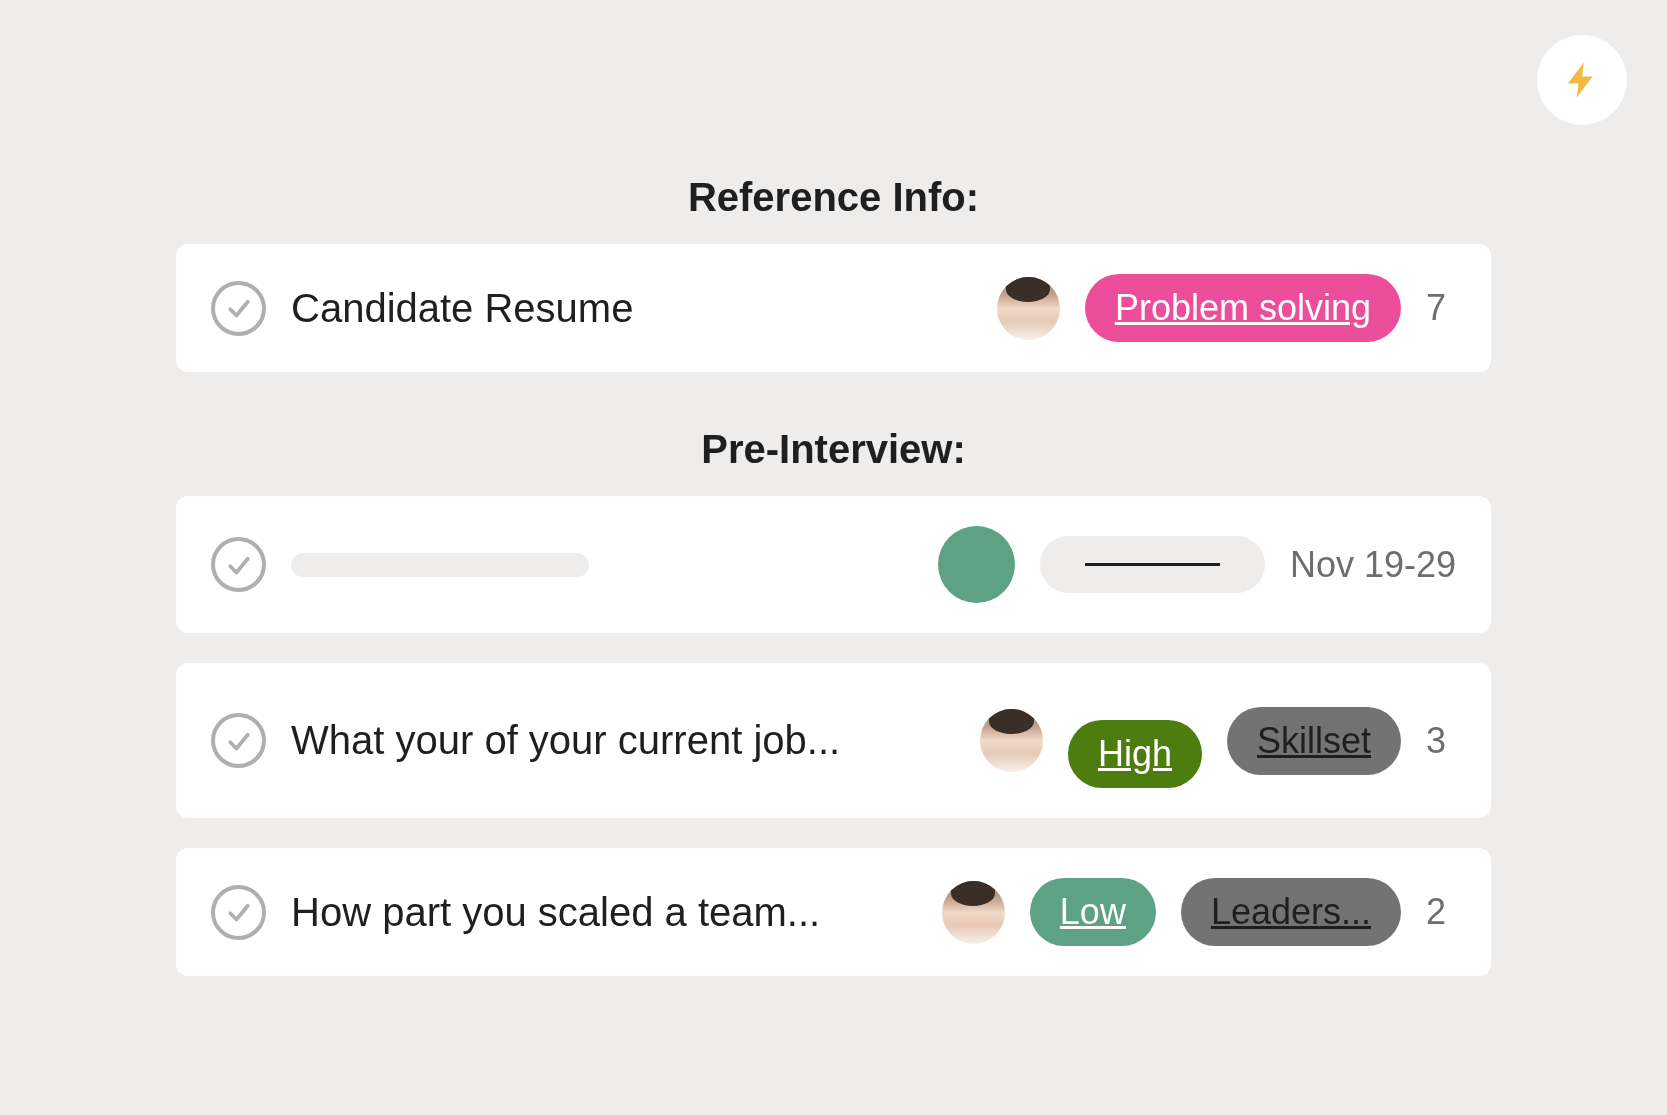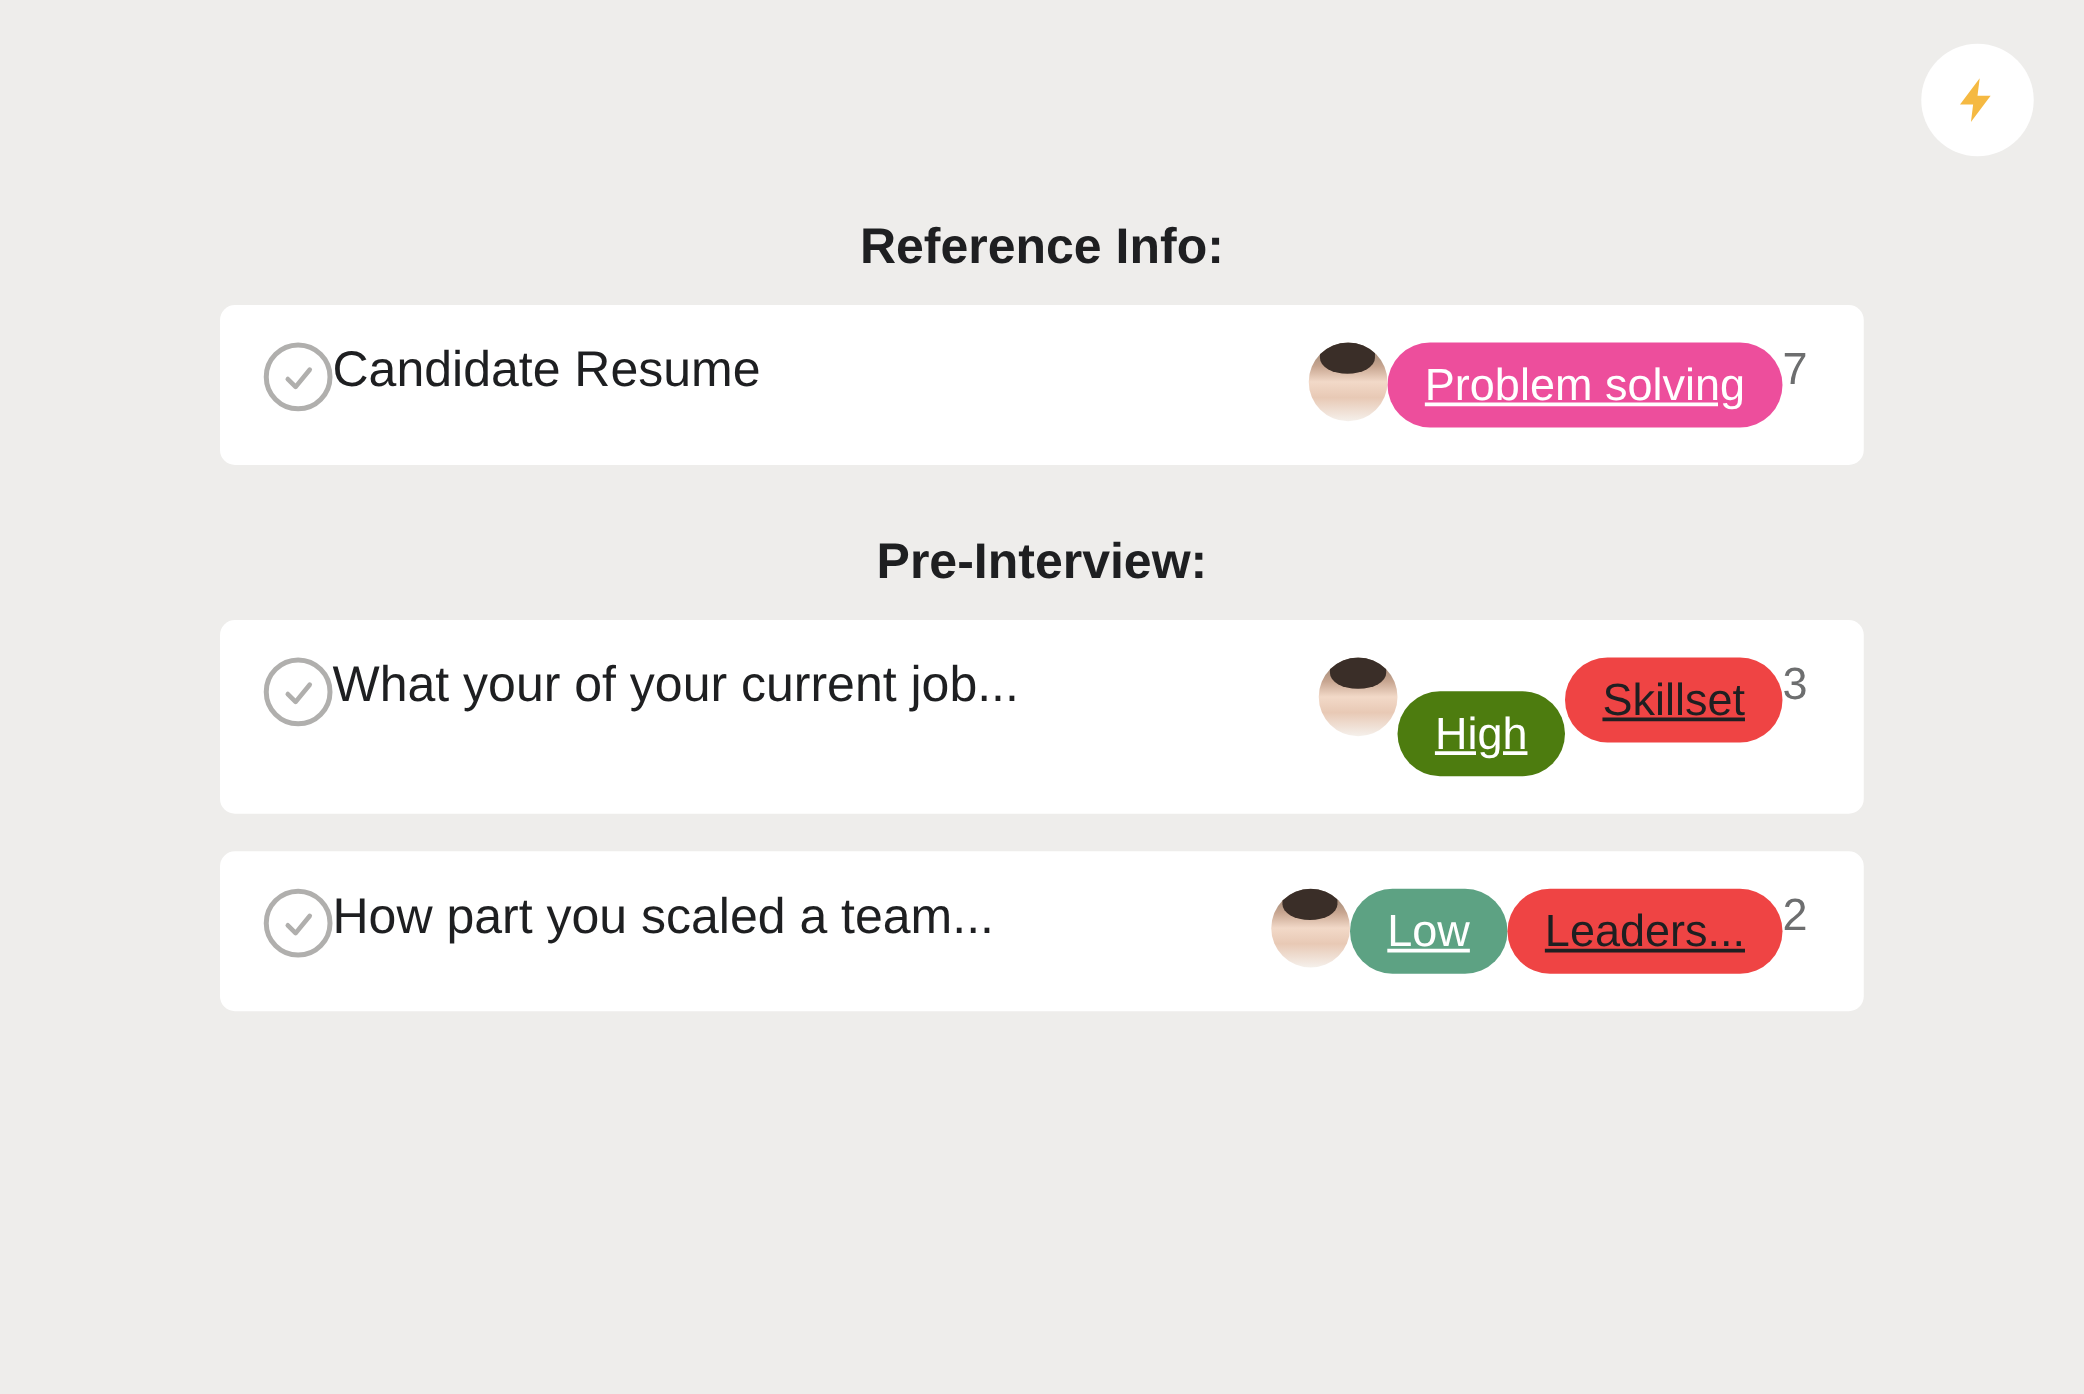--- a/index.html
+++ b/index.html
@@ -45,21 +45,22 @@
       margin-top: 55px;
       padding-left: 0;
       text-align: center;
     }
     
     .task-card {
       background: #ffffff;
       border-radius: 12px;
       padding: 30px 35px;
       display: flex;
-      align-items: flex-start;
+      align-items: center;
+      gap: 25px;
       margin-bottom: 30px;
     }
     
     .check-circle {
       width: 55px;
       height: 55px;
       border: 4px solid #b0afad;
       border-radius: 50%;
       display: flex;
       align-items: center;
@@ -130,21 +131,21 @@
       margin-top: 27px;
     }
     
     .pill-green {
       background: #5da283;
       color: #ffffff;
       font-weight: 500;
     }
     
     .pill-gray {
-      background: #ef4444;
+      background: #737373;
       color: #1e1f21;
     }
     
     .pill-gray-line {
       background: #eeedeb;
       padding: 27px 45px;
       border-radius: 40px;
       display: flex;
       align-items: center;
       justify-content: center;
@@ -203,20 +204,34 @@
       </svg>
     </div>
     <div class="task-title">Candidate Resume</div>
     <div class="avatar"></div>
     <div class="pill pill-pink-solid">Problem solving</div>
     <div class="count-text">7</div>
   </div>
 
   <h2 class="section-title">Pre-Interview:</h2>
 
+  <div class="task-card">
+    <div class="check-circle">
+      <svg width="30" height="30" viewBox="0 0 24 24" fill="none" stroke="#b0afad" stroke-width="3" stroke-linecap="round" stroke-linejoin="round">
+        <polyline points="5 13 10 18 19 7"></polyline>
+      </svg>
+    </div>
+    <div class="placeholder-bar"></div>
+    <div class="spacer"></div>
+    <div class="avatar-green"></div>
+    <div class="pill-gray-line">
+      <div class="line-inside-pill"></div>
+    </div>
+    <div class="date-text">Nov 19-29</div>
+  </div>
 
 
   <div class="task-card">
     <div class="check-circle">
       <svg width="30" height="30" viewBox="0 0 24 24" fill="none" stroke="#b0afad" stroke-width="3" stroke-linecap="round" stroke-linejoin="round">
         <polyline points="5 13 10 18 19 7"></polyline>
       </svg>
     </div>
     <div class="task-title">What your of your current job...</div>
     <div class="avatar"></div>

